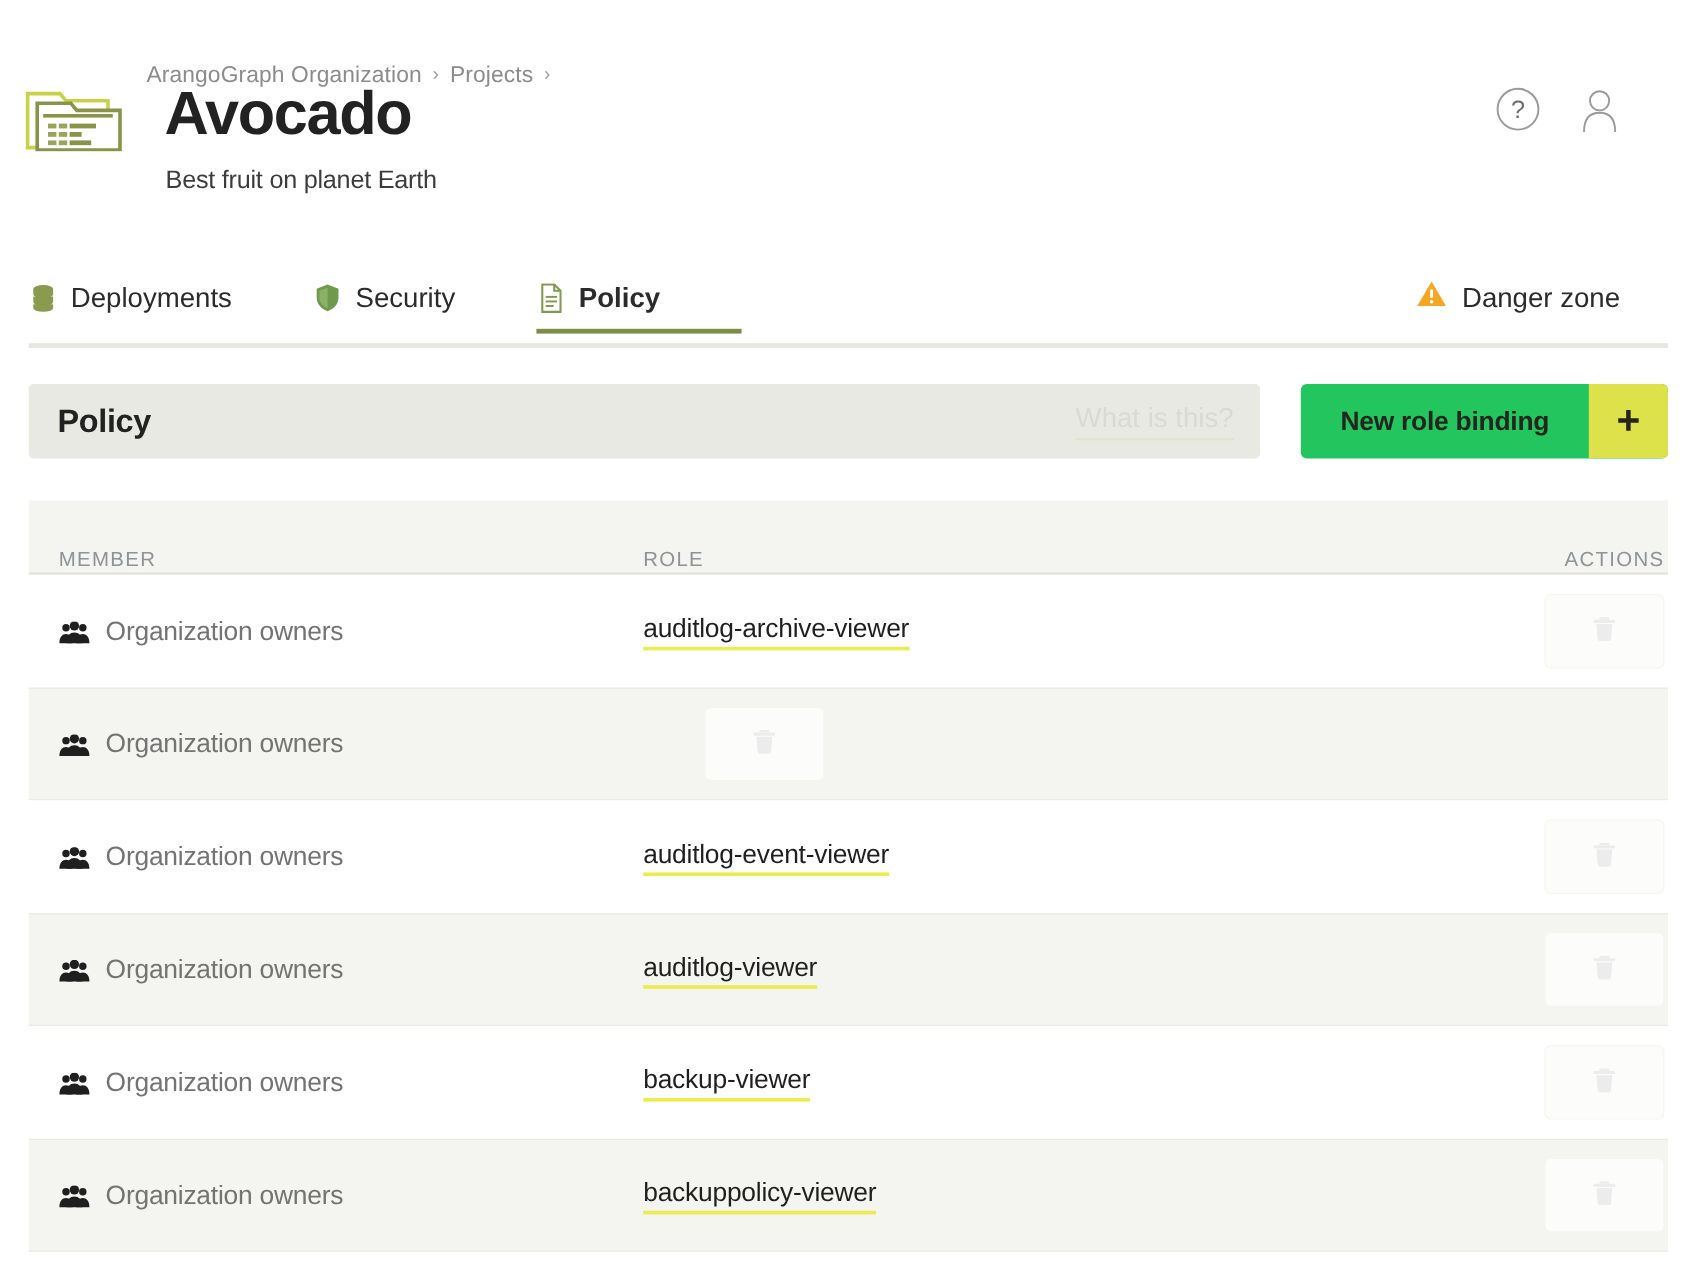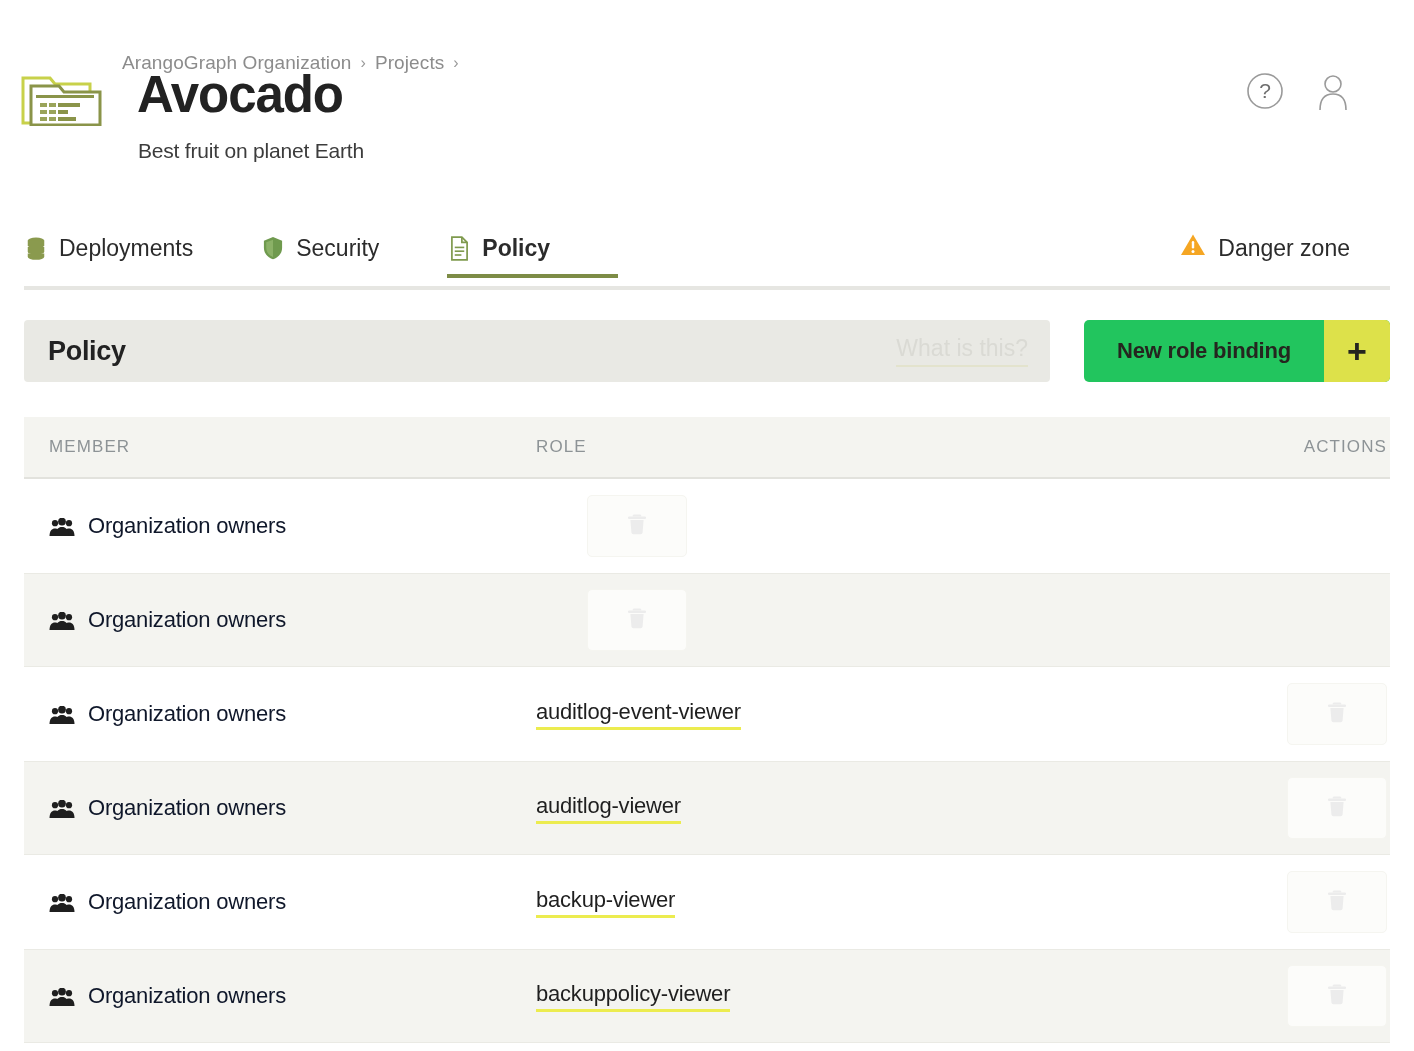--- a/index.html
+++ b/index.html
@@ -88,39 +88,39 @@
   .new-binding .plus {
     width: 66px; background: #dde14a;
     display: flex; align-items: center; justify-content: center;
     font-size: 34px; font-weight: 700; color: #25251f; line-height: 1;
   }
 
   
   .table { position: absolute; left: 24px; top: 417px; width: 1366px; }
   .thead {
     height: 62px; background: #f4f4f0; border-bottom: 2px solid #e2e2dd;
-    display: flex; align-items: center;
+    display: flex; align-items: flex-end;
   }
   .th {
     font-size: 17px; letter-spacing: 1.1px; color: #8d9396; text-transform: uppercase;
   }
   .col-member { width: 512px; padding-left: 25px; }
   .col-role   { width: 700px; }
   .col-actions{ width: 154px; text-align: right; padding-right: 3px; }
 
   .trow {
     height: 94px; display: flex; align-items: center;
     background: #ffffff;
   }
   .trow.alt { background: #f4f4f0; border-top: 1px solid #eaeae4; border-bottom: 1px solid #eaeae4; }
 
   .member-cell {
     width: 512px; padding-left: 25px;
     display: flex; align-items: center; gap: 13px;
-    font-size: 22px; color: #0f172a; letter-spacing: -.2px;
+    font-size: 22px; color: #737373; letter-spacing: -.2px;
   }
   .users-icon { width: 26px; height: 19px; flex: none; }
   .role-cell { width: 700px; }
   .role-link {
     font-size: 22px; color: #1f1f1f; letter-spacing: -.2px;
     border-bottom: 3px solid #ecec4f; padding-bottom: 2px;
     cursor: pointer; display: inline-block; text-decoration: none;
   }
   .actions-cell { width: 154px; display: flex; justify-content: flex-end; padding-right: 3px; }
   .trash-btn {
@@ -254,20 +254,21 @@
           <span class="users-icon"><svg viewBox="0 0 26 19" width="26" height="19">
               <circle cx="6" cy="5.2" r="3.1" fill="#1f1f1f"></circle>
               <circle cx="20" cy="5.2" r="3.1" fill="#1f1f1f"></circle>
               <circle cx="13" cy="3.6" r="3.9" fill="#1f1f1f"></circle>
               <path d="M0.5 18 C0.5 12.6 3 10.4 6 10.4 C9 10.4 11.5 12.6 11.5 18 Z" fill="#1f1f1f"></path>
               <path d="M14.5 18 C14.5 12.6 17 10.4 20 10.4 C23 10.4 25.5 12.6 25.5 18 Z" fill="#1f1f1f"></path>
               <path d="M6.4 18 C6.4 11.6 9.2 9 13 9 C16.8 9 19.6 11.6 19.6 18 Z" fill="#1f1f1f"></path>
             </svg></span>
           <span>Organization owners</span>
         </div>
+        <div class="role-cell"><a class="role-link">auditlog-archive-viewer</a></div>
         <div class="actions-cell">
           <span class="trash-btn">
             <span><svg viewBox="0 0 22 24" width="22" height="24">
                 <rect x="2" y="4.5" width="18" height="2.6" rx="1" fill="#ececec"></rect>
                 <path d="M8 2.4 h6 a1.2 1.2 0 0 1 1.2 1.2 V4.5 H6.8 V3.6 A1.2 1.2 0 0 1 8 2.4 Z" fill="#ececec"></path>
                 <path d="M4.4 8 h13.2 l-1 12.4 a2 2 0 0 1 -2 1.8 H7.4 a2 2 0 0 1 -2 -1.8 Z" fill="#ececec"></path>
               </svg></span>
           </span>
         </div>
       </div>

